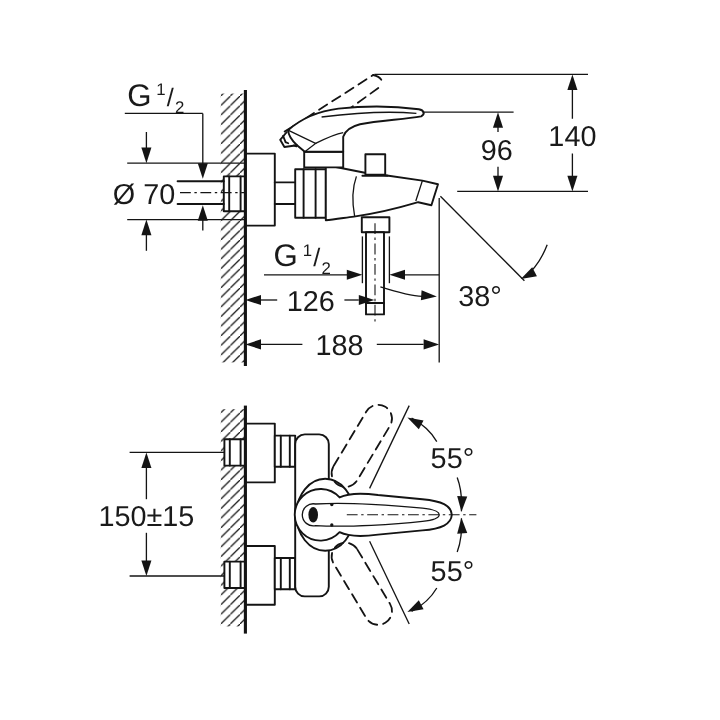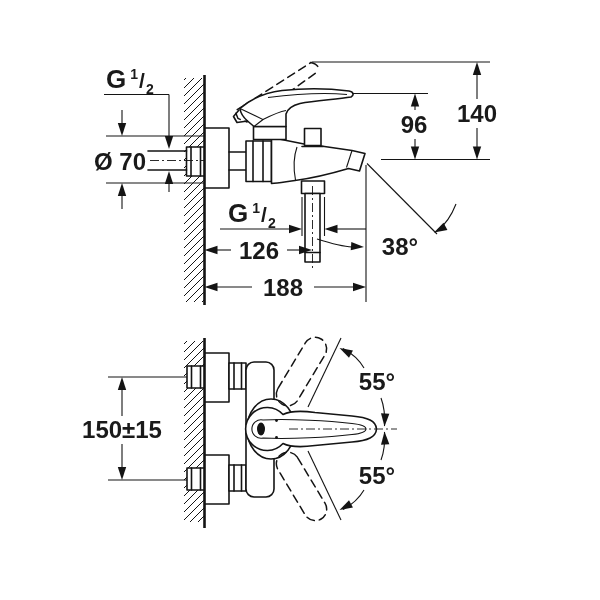--- a/index.html
+++ b/index.html
@@ -1,16 +1,16 @@
 <!DOCTYPE html>
 <html><head>
 <meta charset="utf-8">
 <style>
   html,body{margin:0;padding:0;background:#fff;}
-  .stage{width:581px;height:600px;position:relative;background:#fff;overflow:hidden;font-weight:bold;}
+  .stage{width:581px;height:600px;position:relative;background:#fff;overflow:hidden;}
   svg{display:block;}
   .ol{fill:none;stroke:#141414;stroke-width:1.6;stroke-linejoin:round;stroke-linecap:round;}
   .fw{fill:#fff;stroke:#141414;stroke-width:1.6;stroke-linejoin:round;}
   .thin{fill:none;stroke:#141414;stroke-width:1.1;stroke-linecap:butt;}
   .dash{fill:none;stroke:#141414;stroke-width:1.5;stroke-dasharray:8 5;stroke-linecap:round;}
   .cl{fill:none;stroke:#141414;stroke-width:0.9;stroke-dasharray:9 3 2 3;}
   .wall{fill:none;stroke:#141414;stroke-width:2.6;}
   .arw{fill:#141414;stroke:none;}
   .txt{font-family:"Liberation Sans","DejaVu Sans",sans-serif;fill:#1a1a1a;font-size:24px;}
   .txtm{text-anchor:middle;}

